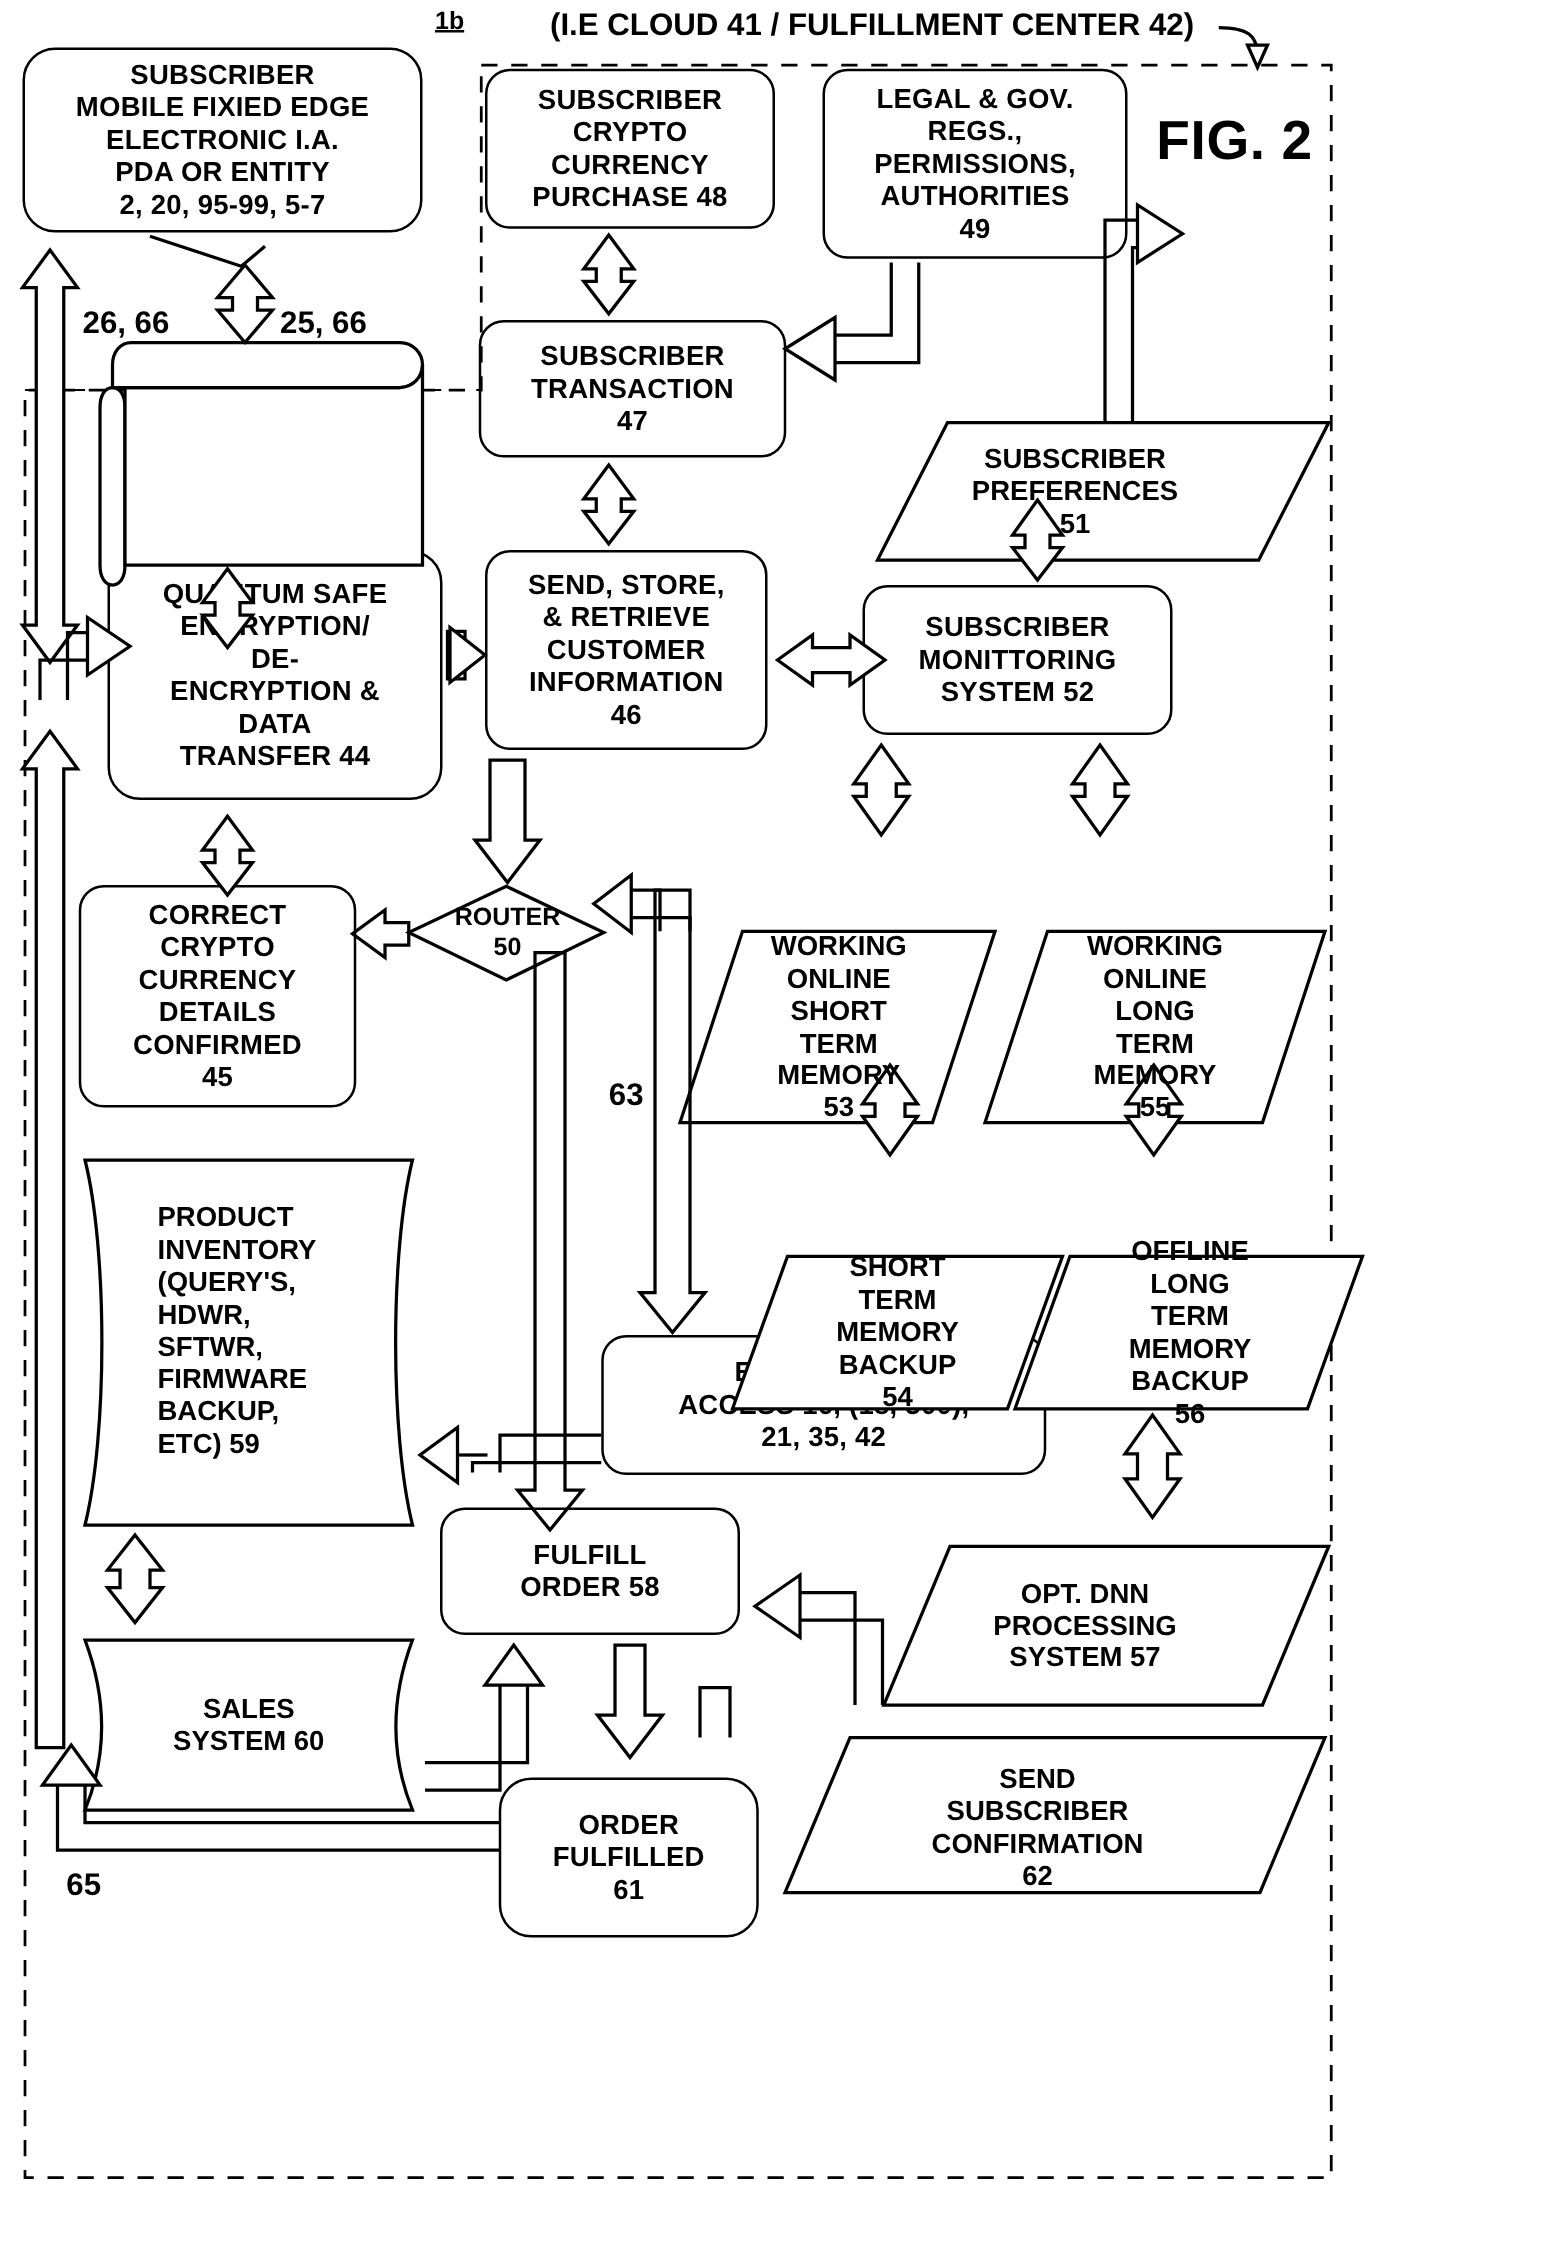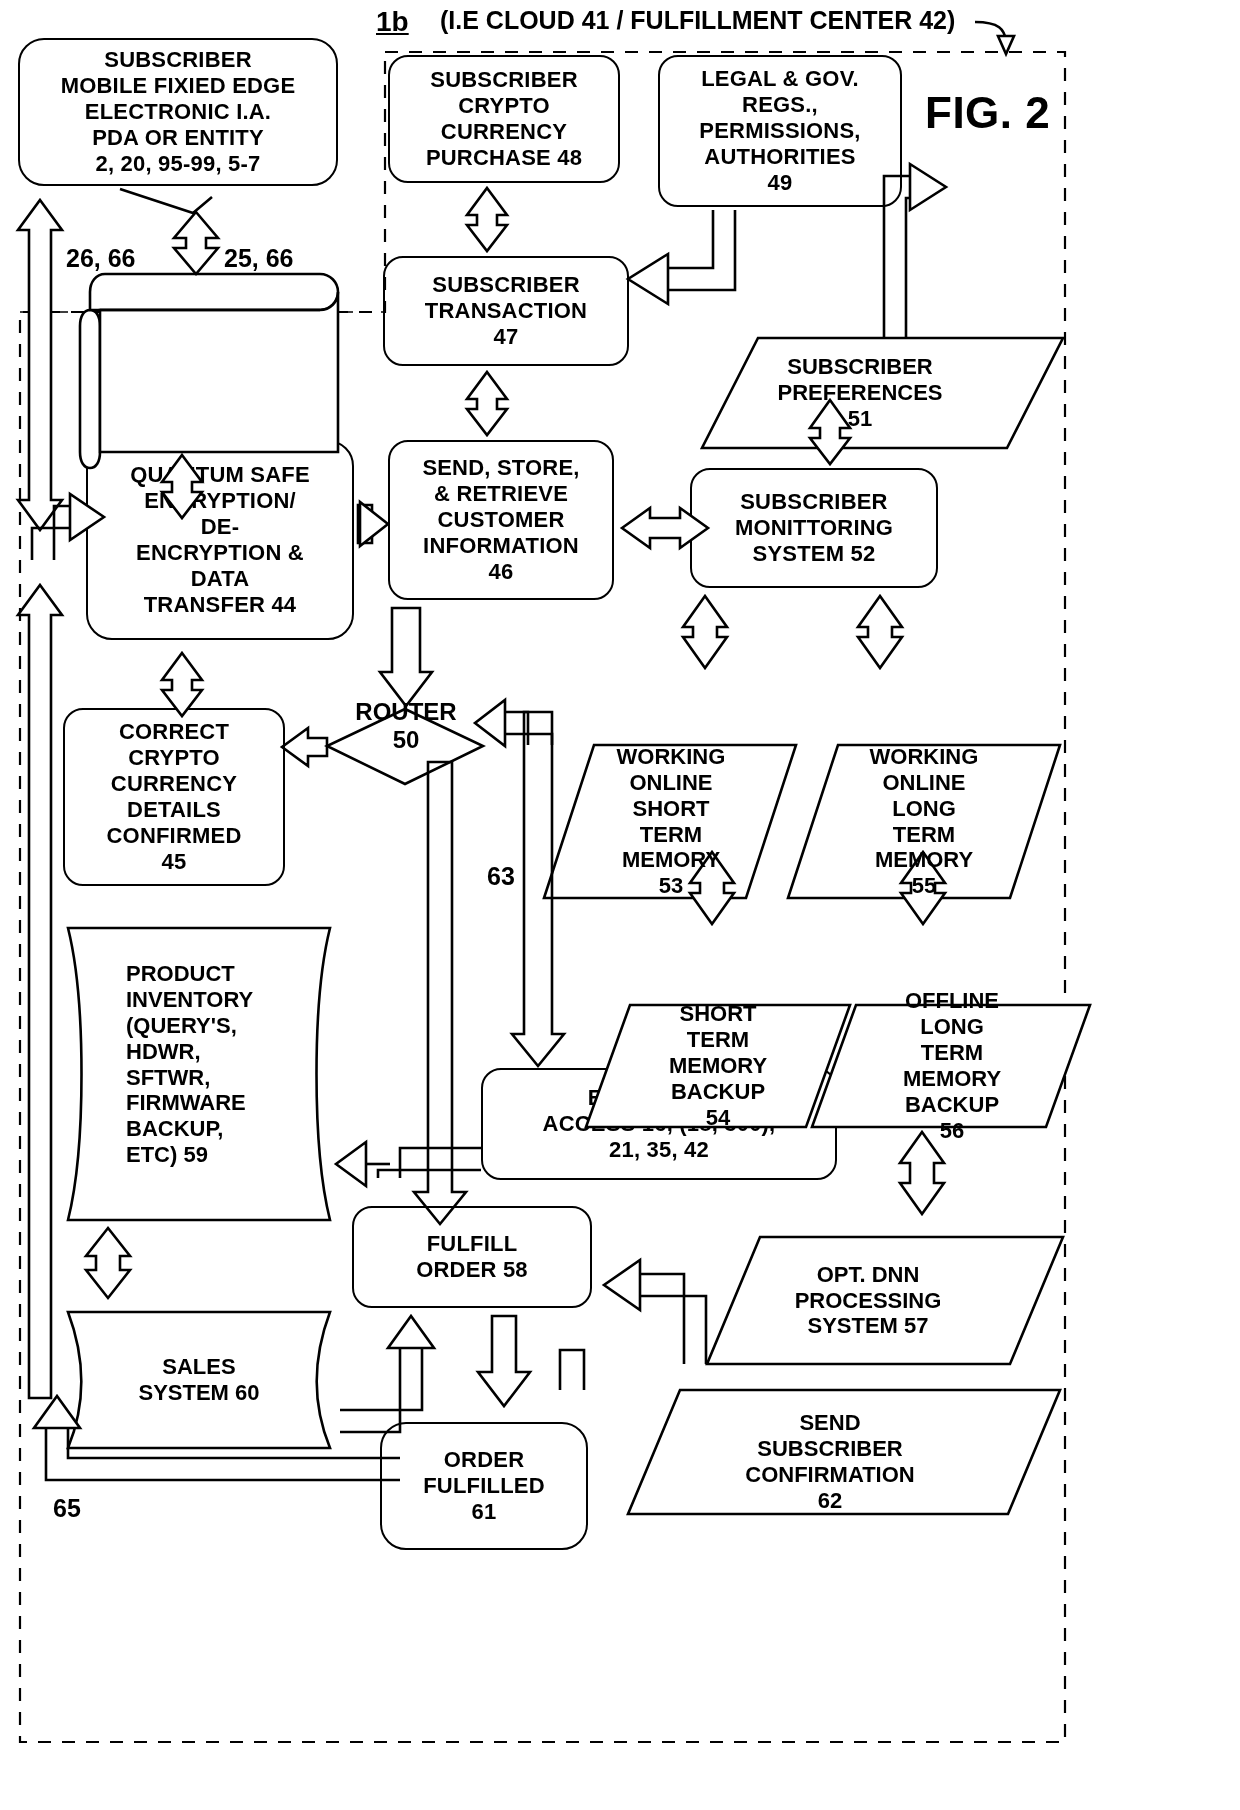--- a/index.html
+++ b/index.html
@@ -17,21 +17,21 @@
         text-align:center;line-height:1.18;font-weight:700;pointer-events:none;}
   #fig{position:absolute;font-weight:700;letter-spacing:.5px;}
   .hdr{position:absolute;font-weight:700;white-space:nowrap;}
   .und{text-decoration:underline;}
 </style>
 </head>
 <body>
 
 <div id="stage">
 
-  <div class="hdr und" id="sheetref" style="left:376px;top:6px;font-size:28px;">1b</div>
+  <div class="hdr und" id="sheetref" style="left:348px;top:6px;font-size:20px;">1b</div>
   <div class="hdr" style="left:440px;top:6px;font-size:25px;">(I.E CLOUD 41 / FULFILLMENT CENTER 42)</div>
   <div id="fig" style="left:925px;top:88px;font-size:44px;">FIG. 2</div>
 
   <div class="lbl" style="left:66px;top:244px;font-size:25px;">26, 66</div>
   <div class="lbl" style="left:224px;top:244px;font-size:25px;">25, 66</div>
   <div class="lbl" style="left:487px;top:862px;font-size:25px;">63</div>
   <div class="lbl" style="left:53px;top:1494px;font-size:25px;">65</div>
 
   <div class="node rr" style="left:18px;top:38px;width:320px;height:148px;font-size:22px;">
     <span class="txt">SUBSCRIBER<br>MOBILE FIXIED EDGE<br>ELECTRONIC I.A.<br>PDA OR ENTITY<br>2, 20, 95-99, 5-7</span>
@@ -66,21 +66,21 @@
   </div>
 
   <div class="node rr rr-sm" style="left:481px;top:1068px;width:356px;height:112px;font-size:22px;">
     <span class="txt">ENTERPRISE<br>ACCESS 16, (18, 300),<br>21, 35, 42</span>
   </div>
 
   <div class="node rr rr-sm" style="left:352px;top:1206px;width:240px;height:102px;font-size:22px;">
     <span class="txt">FULFILL<br>ORDER 58</span>
   </div>
 
-  <div class="node rr" style="left:380px;top:1422px;width:208px;height:128px;font-size:22px;">
+  <div class="node rr" style="left:399px;top:1422px;width:208px;height:128px;font-size:22px;">
     <span class="txt">ORDER<br>FULFILLED<br>61</span>
   </div>
 
   <svg id="wires" viewBox="0 0 1240 1810">
     <defs>
       <style>
         .s{fill:none;stroke:#000;stroke-width:2.6;}
         .sf{fill:#fff;stroke:#000;stroke-width:2.6;}
         .dash{fill:none;stroke:#000;stroke-width:2.2;stroke-dasharray:13 11;}
         .dashthin{fill:none;stroke:#000;stroke-width:1.6;stroke-dasharray:10 9;}
@@ -310,17 +310,17 @@
 
   <div class="ptxt" style="left:70px;top:928px;width:258px;height:273px;font-size:22px;
               justify-content:flex-start;padding-left:56px;box-sizing:border-box;text-align:left;">
     <span>PRODUCT<br>INVENTORY<br>(QUERY'S,<br>HDWR,<br>SFTWR,<br>FIRMWARE<br>BACKUP,<br>ETC) 59</span>
   </div>
 
   <div class="ptxt" style="left:70px;top:1312px;width:258px;height:136px;font-size:22px;">
     <span>SALES<br>SYSTEM 60</span>
   </div>
 
-  <div class="ptxt" style="left:330px;top:688px;width:152px;height:76px;font-size:24px;">
+  <div class="ptxt" style="left:330px;top:709px;width:152px;height:76px;font-size:20px;">
     <span>ROUTER<br>50</span>
   </div>
 
 </div>
 
 </body></html>

